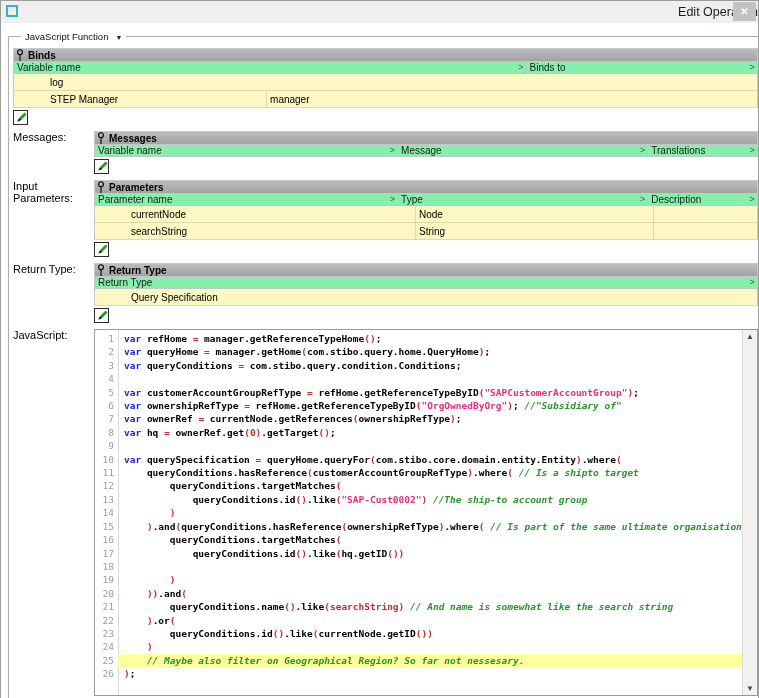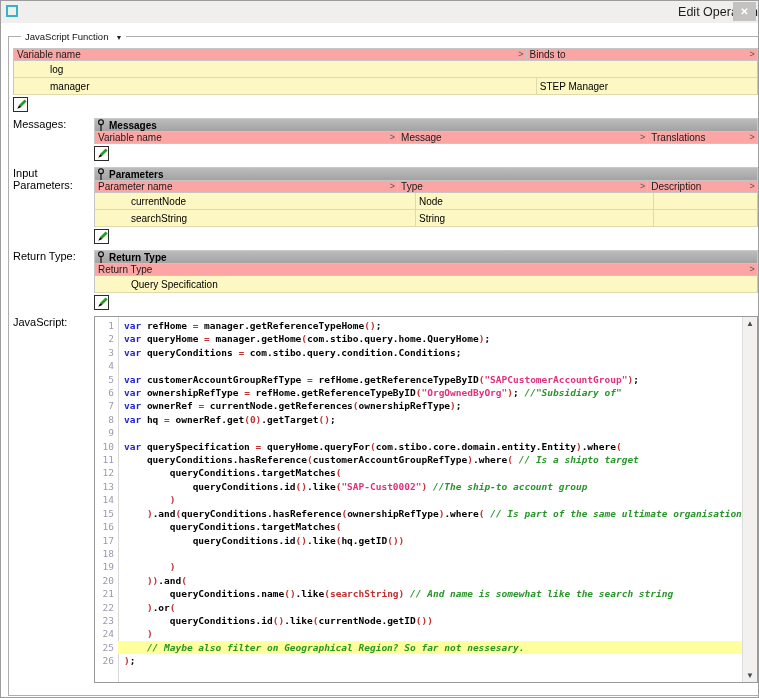--- a/index.html
+++ b/index.html
@@ -12,21 +12,21 @@
   .close{position:absolute;right:2px;top:1px;width:23px;height:19px;background:#c3c2c1;color:#fff;border:none;font-size:10px;font-weight:bold;line-height:19px;text-align:center;cursor:pointer;font-family:"Liberation Sans",sans-serif;}
   .bodyarea{flex:1;display:flex;padding:8px 7px 1px 7px;background:#fff;}
   fieldset{flex:1;border:1px solid #aeaeae;padding:6px 8px 2px 4px;overflow:hidden;}
   legend{font-size:9.5px;color:#111;padding:0 4px;margin-left:8px;white-space:nowrap;}
   .caret{font-size:7px;margin-left:7px;color:#222;}
   .frow{display:flex;margin-bottom:6px;}
   .flabel{flex:0 0 81px;width:81px;font-size:11px;color:#000;padding-top:0;}
   .tbl{flex:1;min-width:0;}
   .thead{height:13px;background:linear-gradient(#bcbcbc,#a3a3a3);display:flex;align-items:center;gap:4px;padding-left:2px;border:1px solid #c9c9c9;border-bottom:none;}
   .thead-text{font-size:10px;font-weight:bold;color:#000;}
-  .cols{display:flex;height:13px;background:#fca5a5;border:1px solid #c6c6c6;}
+  .cols{display:flex;height:13px;background:#86efac;border:1px solid #c6c6c6;}
   .col{display:flex;justify-content:space-between;align-items:center;font-size:10px;color:#1a1a1a;padding:0 2px 0 3px;border-right:1px solid #c6c6c6;overflow:hidden;}
   .col:last-child{border-right:none;}
   .sort{color:#555;font-size:9px;line-height:1;}
   .trow{display:flex;height:17px;background:#fcf7c3;border-left:1px solid #c6c6c6;border-right:1px solid #c6c6c6;border-bottom:1px solid #dedaae;padding-left:33px;}
   .tcell{font-size:10px;color:#000;display:flex;align-items:center;padding-left:3px;border-right:1px solid #dedaae;overflow:hidden;}
   .tcell:last-child{border-right:none;}
   .editbtn{margin-top:2px;width:15px;height:15px;background:#fff;border:1px solid #2b2b2b;padding:0;display:block;cursor:pointer;line-height:0;}
   
   .editor-row{margin-bottom:2px;}
   .editor{flex:1;display:flex;border:1px solid #9a9a9a;height:367px;background:#fff;min-width:0;}
@@ -54,36 +54,43 @@
   </div>
   <div class="bodyarea">
     <fieldset>
       <legend>
         <span>JavaScript Function</span><span class="caret">▼</span>
       </legend>
 
       <div id="sections">
           <div class="frow">
             <div class="tbl">
+              <div class="thead">
+                <svg width="8" height="12" viewBox="0 0 8 12">
+                  <circle cx="4" cy="3.2" r="2.4" fill="none" stroke="#000" stroke-width="1.1"></circle>
+                  <line x1="4" y1="5.8" x2="4" y2="12" stroke="#000" stroke-width="1.1"></line>
+                </svg>
+                <span class="thead-text">Binds</span>
+              </div>
               <div class="cols">
                 <div class="col" style="width: 69%;">
                   <span class="col-t">Variable name</span>
                   <span class="sort">&gt;</span>
                 </div>
                 <div class="col" style="width: 31%;">
                   <span class="col-t">Binds to</span>
                   <span class="sort">&gt;</span>
                 </div>
               </div>
               <div class="trow">
                 <div class="tcell" style="width: 69%;">log</div>
               </div>
               <div class="trow">
+                <div class="tcell" style="width: 31%;">STEP Manager</div>
                 <div class="tcell" style="width: 69%;">manager</div>
-                <div class="tcell" style="width: 31%;">STEP Manager</div>
               </div>
               <button class="editbtn"><svg width="12" height="12" viewBox="0 0 12 12">
                   <path d="M10.6 1.4 L5 7" stroke="#1fa01f" stroke-width="2.8"></path>
                   <path d="M2.2 9.8 L4.1 6.2 L6.4 8.1 Z" fill="#000"></path>
                 </svg></button>
             </div>
           </div>
           <div class="frow">
             <div class="flabel">Messages:</div>
             <div class="tbl">

